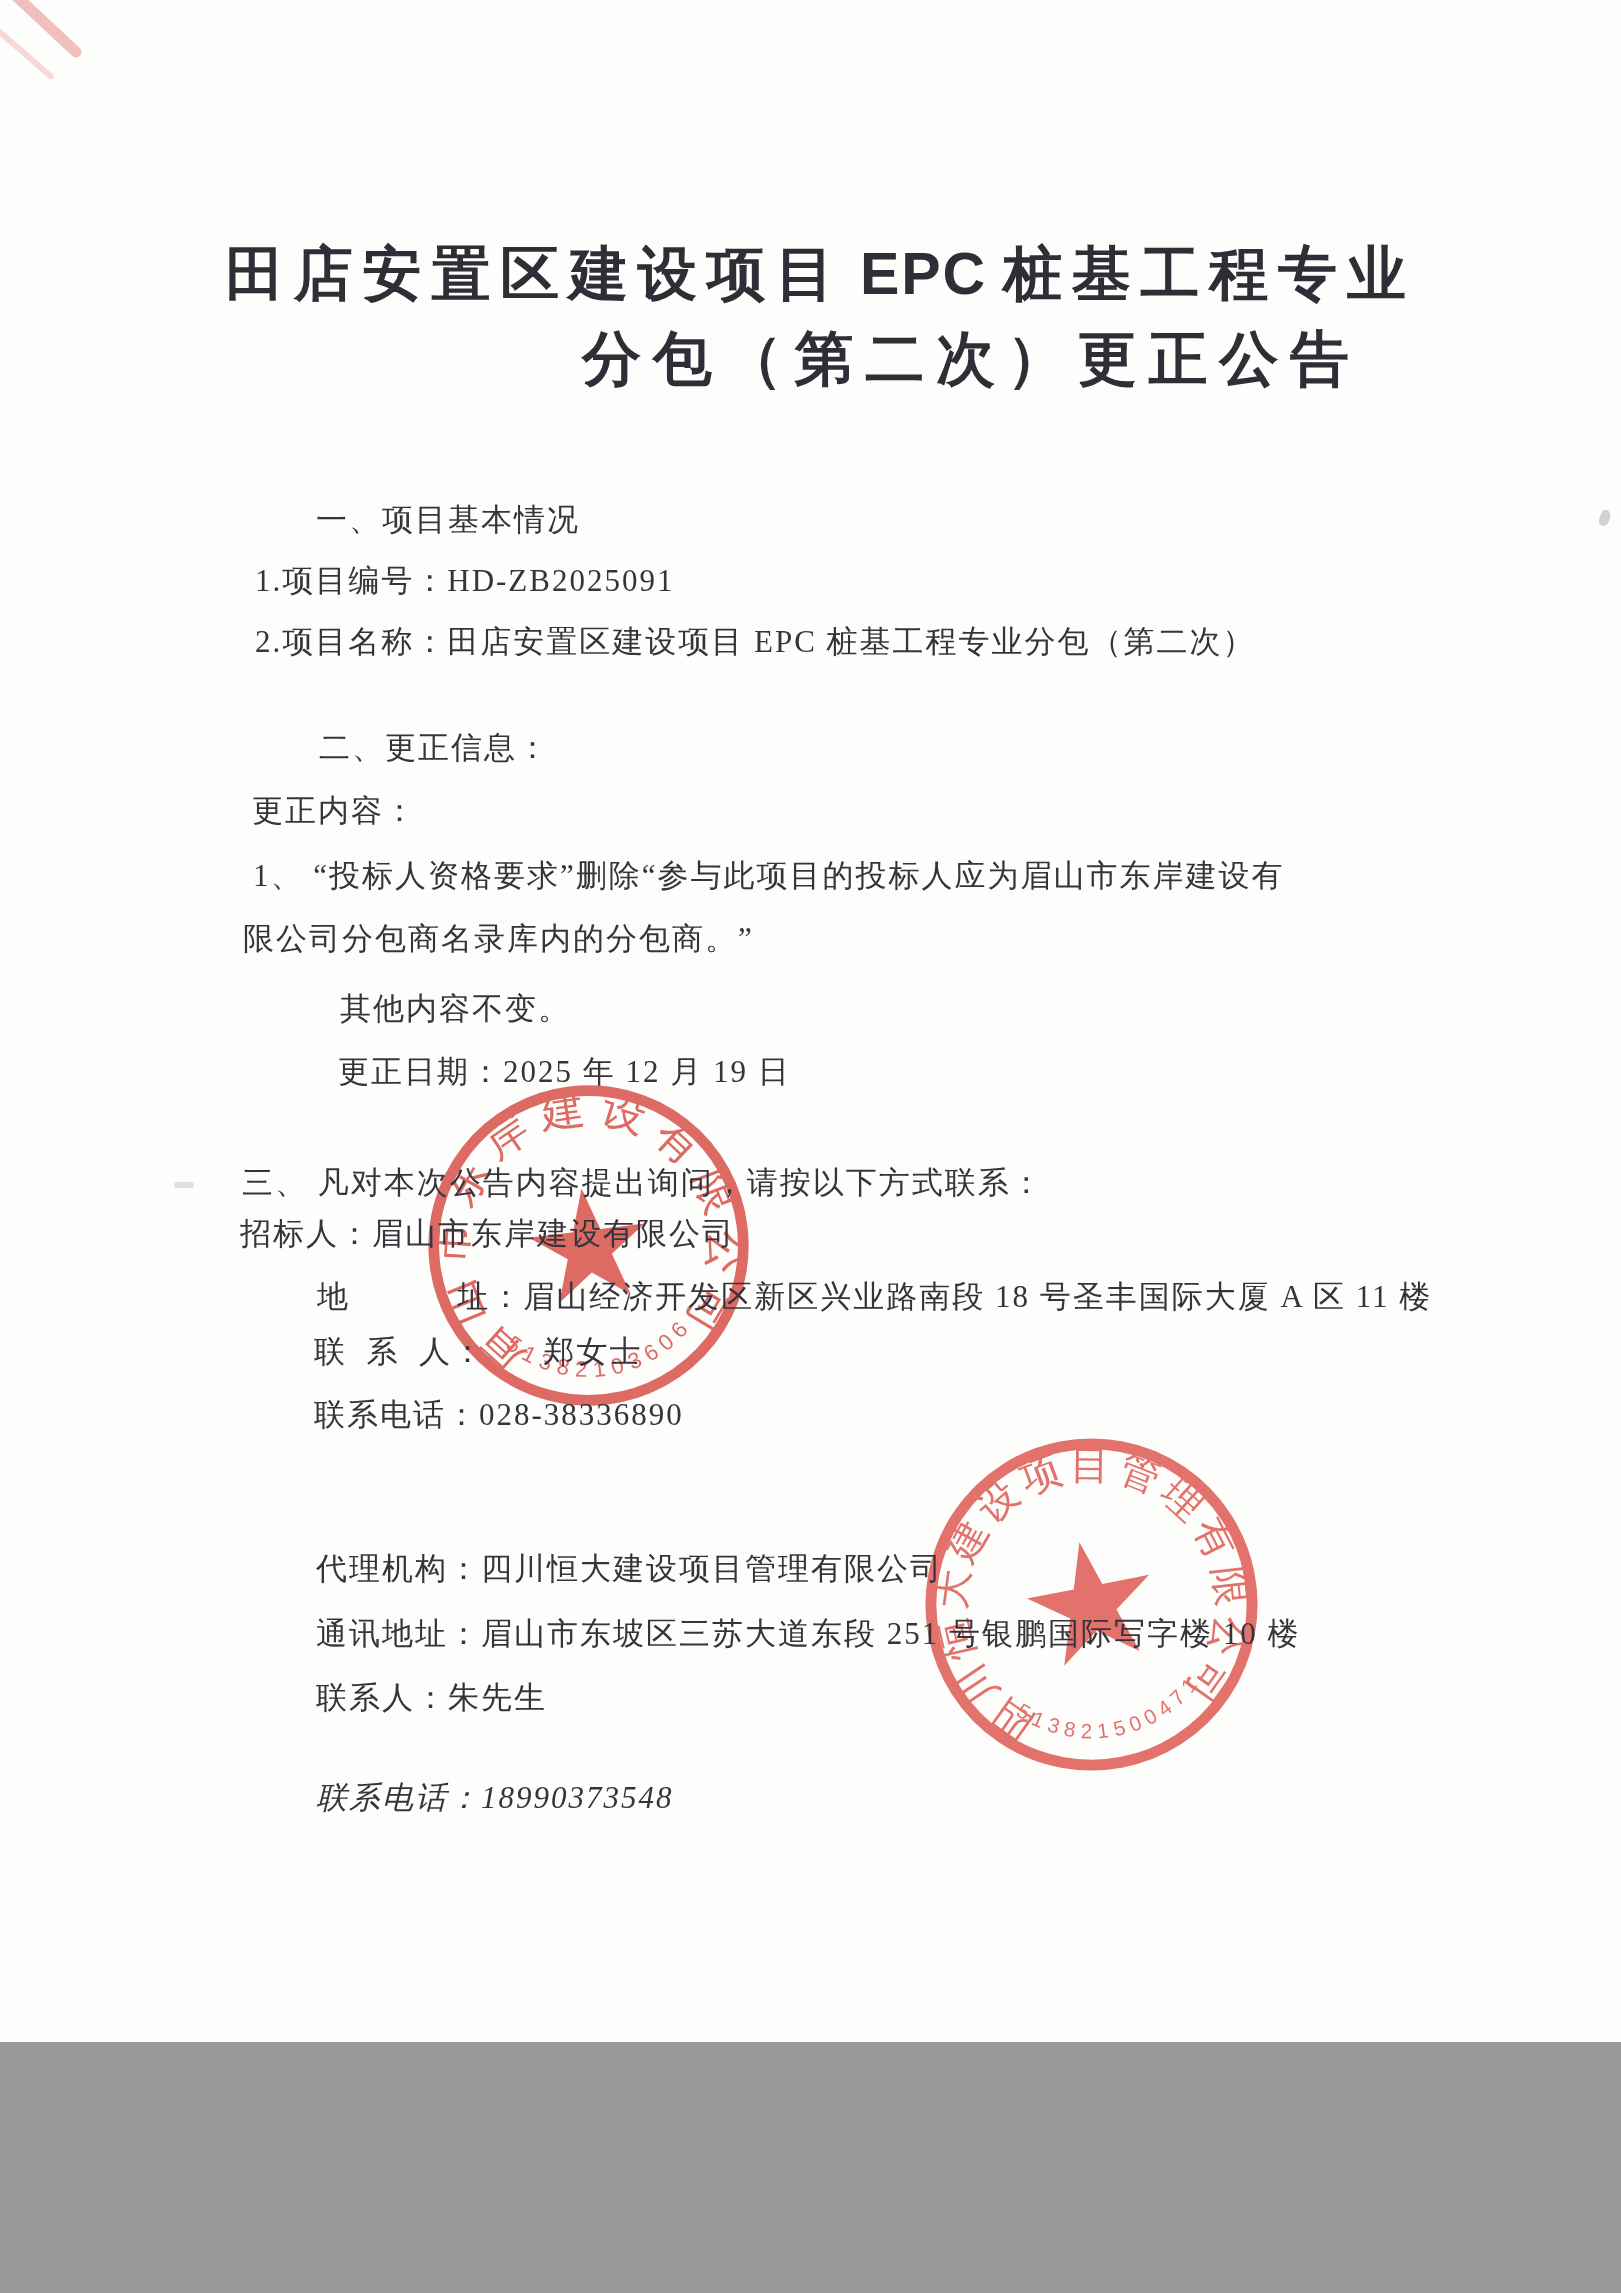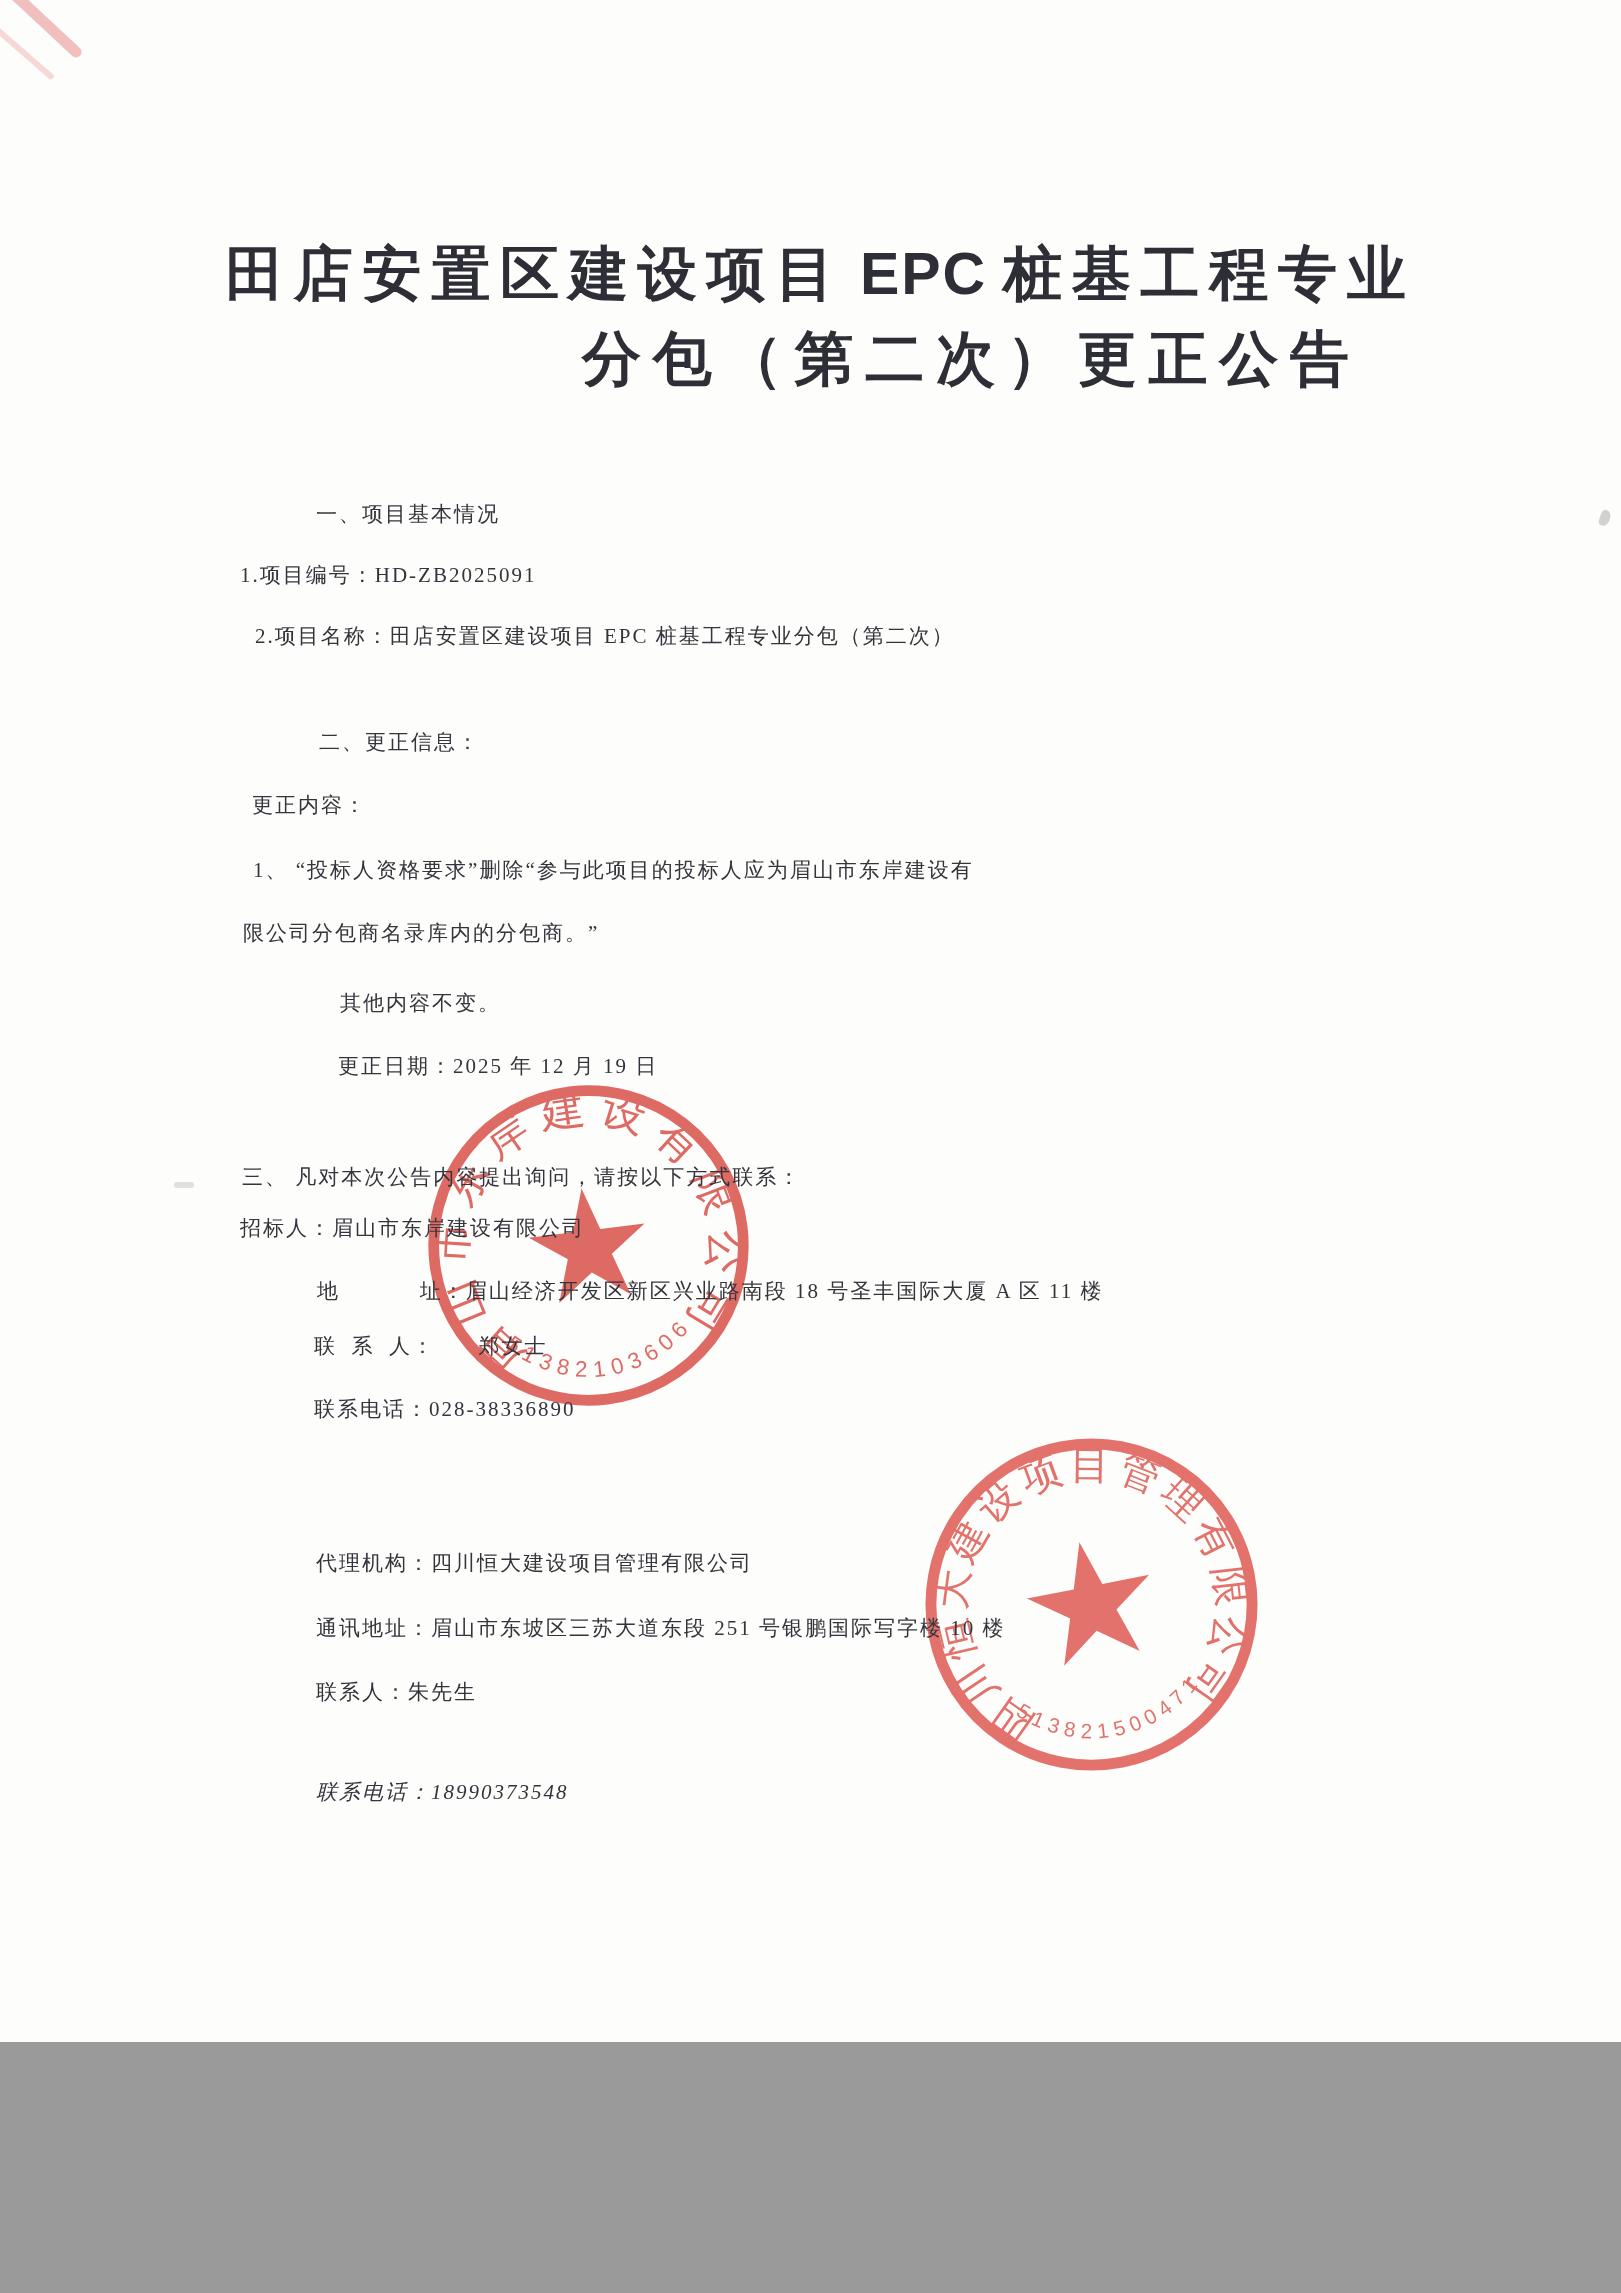--- a/index.html
+++ b/index.html
@@ -25,28 +25,28 @@
   .title-2{left:582px;top:320px;letter-spacing:11.8px;}
   .title-latin{
     font-family:"Liberation Sans","DejaVu Sans",sans-serif;
     font-weight:bold;
     letter-spacing:2px;
     margin:0 15.7px;
   }
   
   .line{
     position:absolute;
-    font-size:21px;
+    font-size:31px;
     letter-spacing:2px;
     white-space:pre;
     line-height:1.15;
     z-index:3;
   }
   .bl0 {left:316px;top:502px;}
-  .bl1 {left:240px;top:563px;}
+  .bl1 {left:255px;top:563px;}
   .bl2 {left:255px;top:624px;font-family:Liberation Serif, serif;}
   .bl3 {left:319px;top:730px;}
   .bl4 {left:252px;top:793px;}
   .bl5 {left:253px;top:858px;}
   .bl6 {left:243px;top:921px;}
   .bl7 {left:340px;top:991px;}
   .bl8 {left:338px;top:1054px;}
   .bl9 {left:242px;top:1165px;}
   .bl10{left:240px;top:1216px;}
   .bl11{left:317px;top:1279px;}

